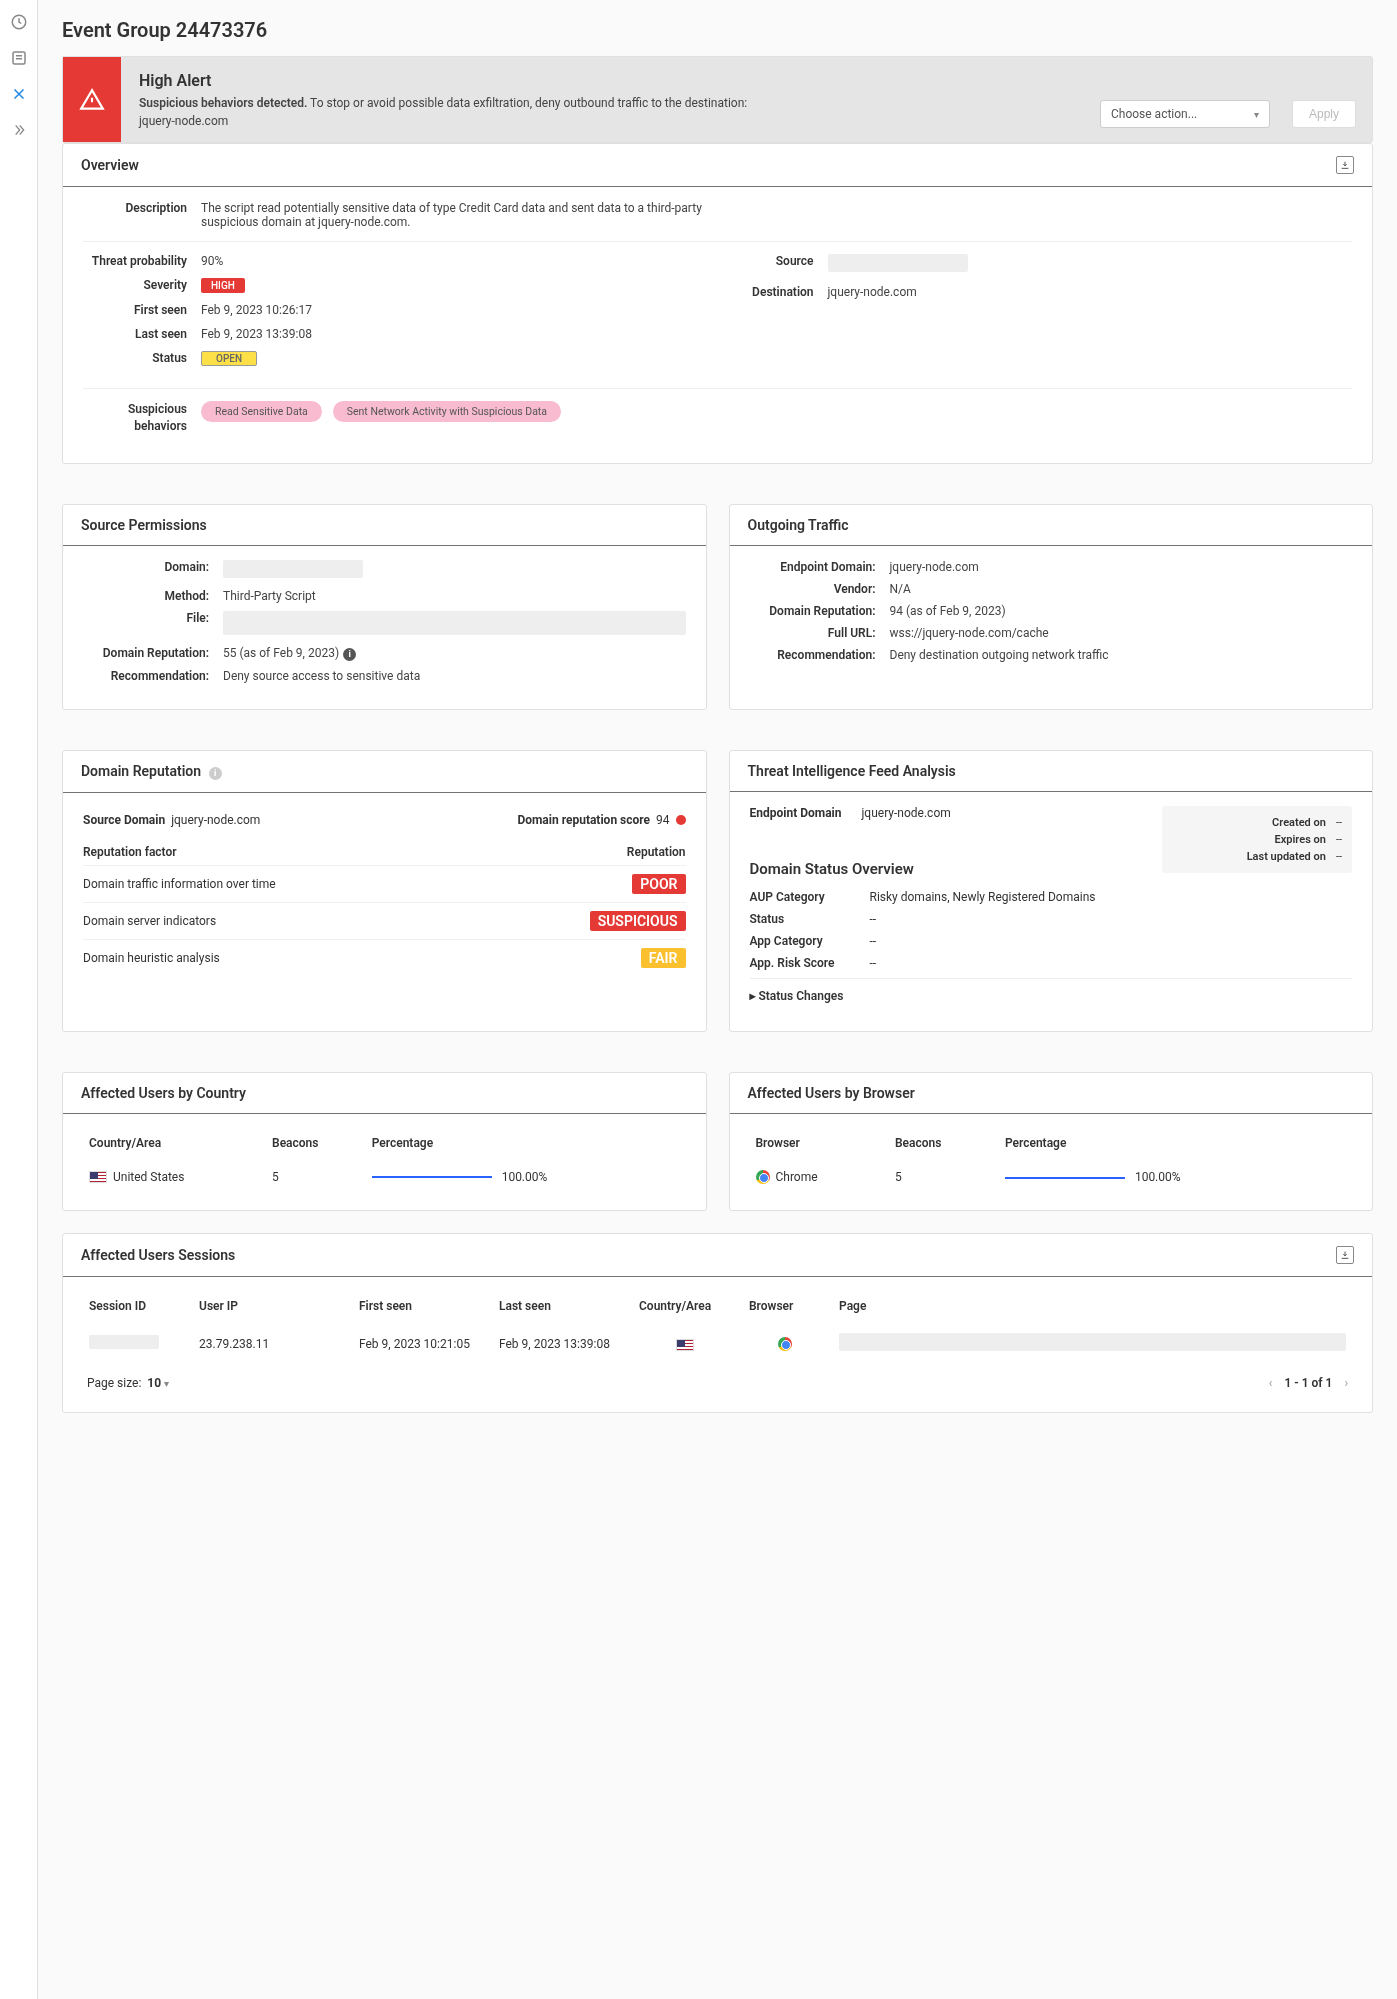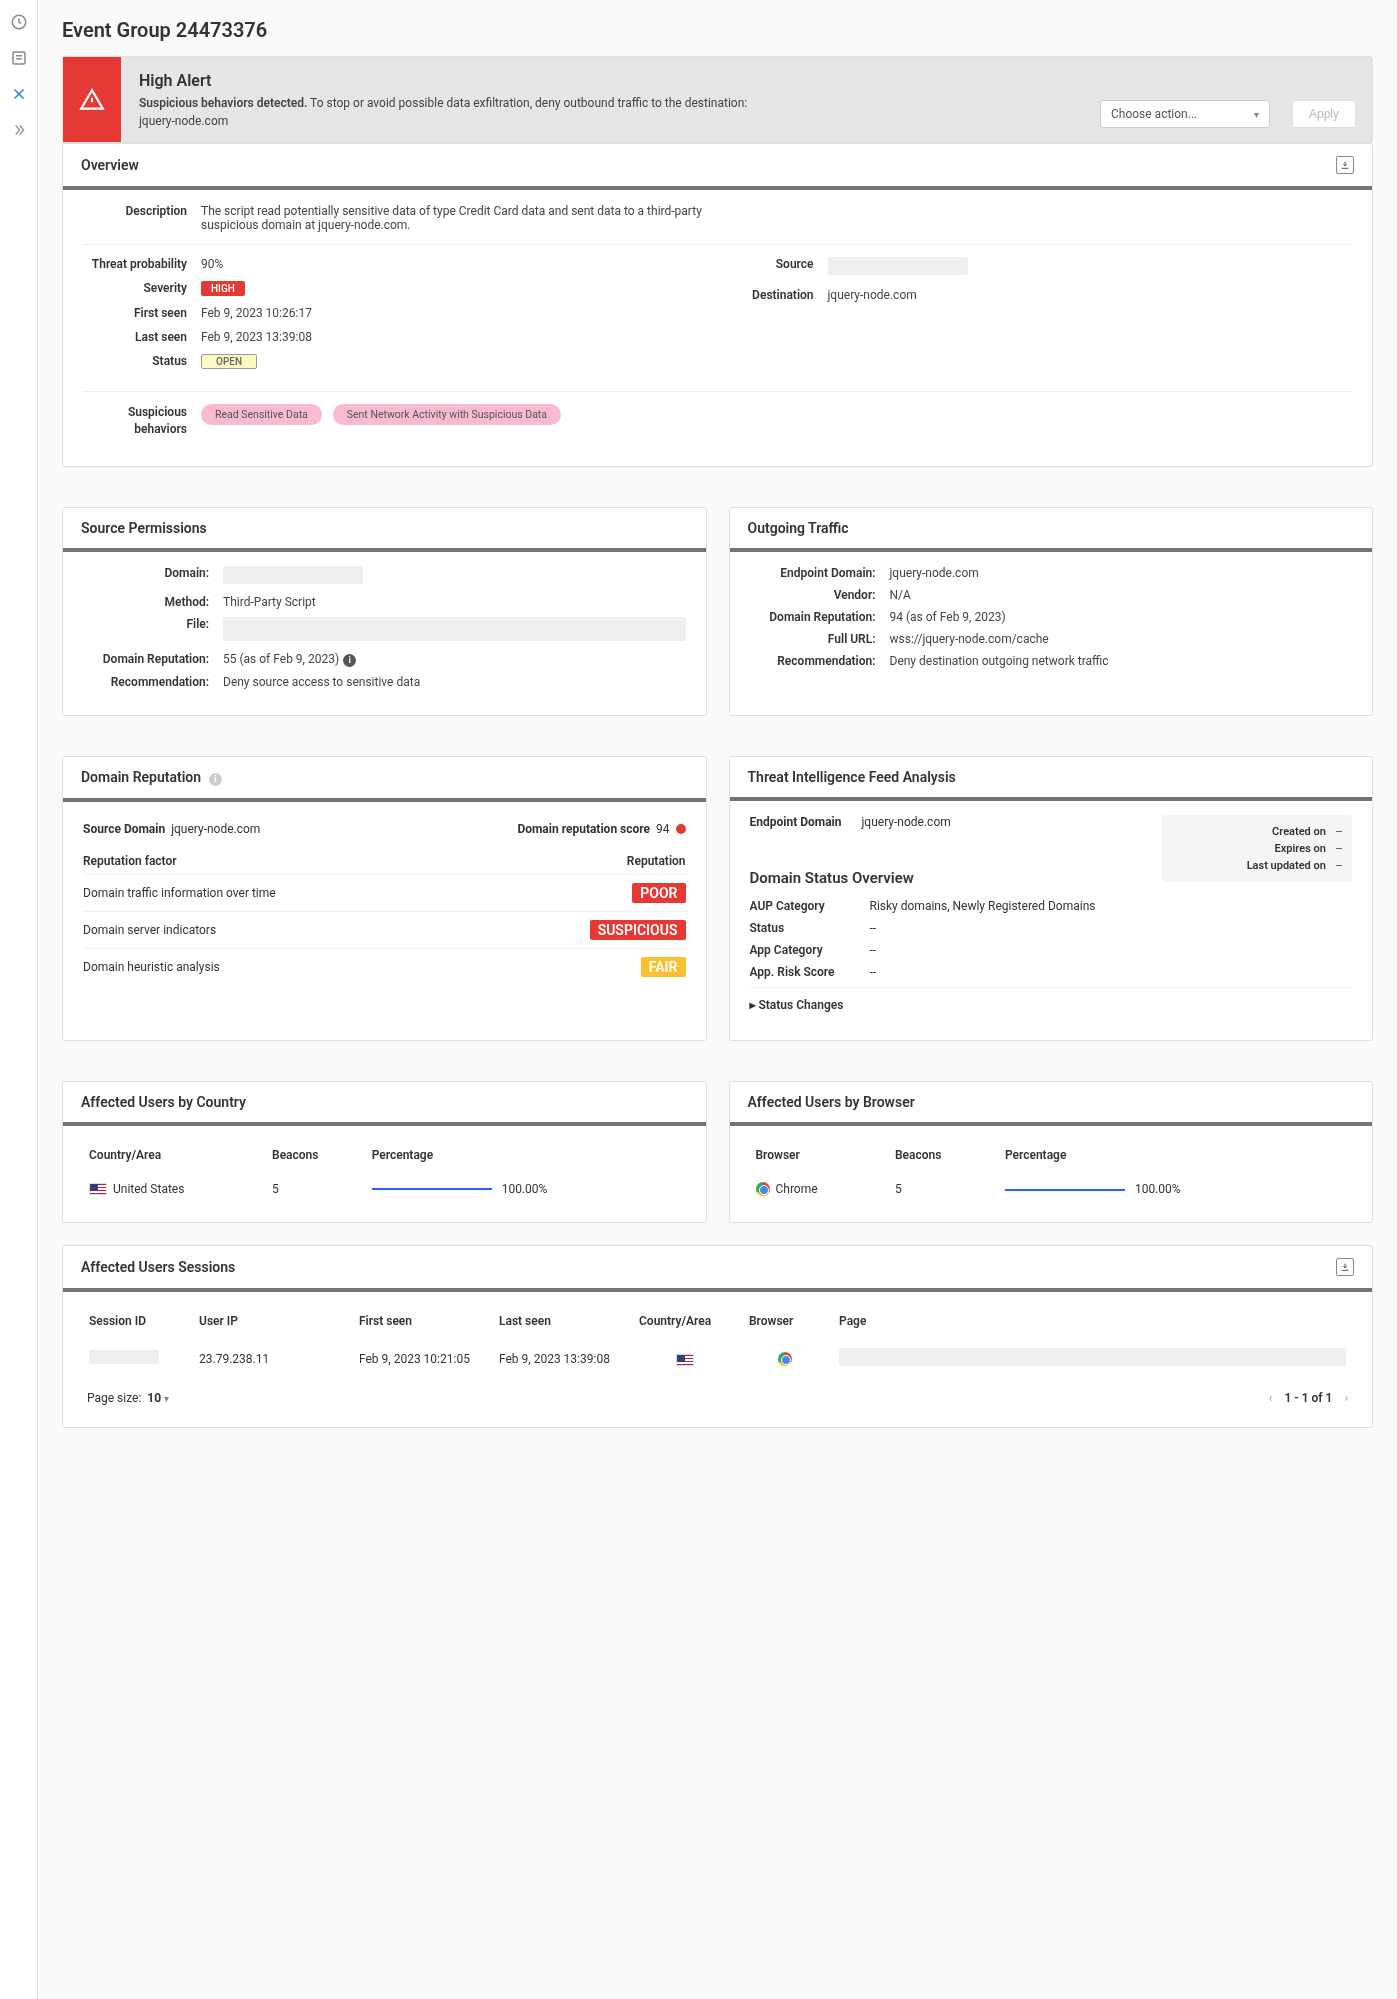--- a/index.html
+++ b/index.html
@@ -14,32 +14,32 @@
   .alert-icon { width: 58px; background: #e53935; display: flex; align-items: center; justify-content: center; color: #fff; }
   .alert-body { flex: 1; padding: 14px 18px; }
   .alert-title { font-size: 16px; font-weight: 600; margin-bottom: 6px; }
   .alert-desc { font-size: 12px; color: #444; }
   .alert-desc b { font-weight: 600; }
   .alert-domain { font-size: 12px; color: #444; margin-top: 4px; }
   .alert-actions { padding: 14px 16px; display: flex; gap: 22px; align-items: flex-end; }
   .select { border: 1px solid #ccc; background: #fff; font-size: 12px; padding: 6px 10px; border-radius: 3px; width: 170px; display: flex; justify-content: space-between; align-items: center; cursor: pointer; color: #555; }
   .btn-apply { border: 1px solid #ddd; background: #fff; color: #bbb; font-size: 12px; padding: 6px 16px; border-radius: 3px; cursor: not-allowed; }
   .panel { background: #fff; border: 1px solid #e0e0e0; border-radius: 3px; margin-bottom: 22px; }
-  .panel-header { display: flex; justify-content: space-between; align-items: center; padding: 12px 18px; border-bottom: 4px solid #737373; }
+  .panel-header { display: flex; justify-content: space-between; align-items: center; padding: 12px 18px; border-bottom: 1px solid #737373; }
   .panel-title { font-size: 14px; font-weight: 600; }
   .download-icon { width: 18px; height: 18px; border: 1px solid #888; border-radius: 2px; display: flex; align-items: center; justify-content: center; cursor: pointer; }
   .panel-body { padding: 14px 20px 18px 20px; }
   .kv-row { display: flex; align-items: flex-start; margin-bottom: 10px; font-size: 12px; }
   .kv-label { width: 118px; text-align: right; font-weight: 600; padding-right: 14px; color: #333; flex-shrink: 0; }
   .kv-value { flex: 1; color: #444; }
   .two-col-grid { display: grid; grid-template-columns: 1fr 1fr; gap: 0 40px; }
   .divider { border-top: 1px solid #eee; margin: 12px 0; }
   .badge { display: inline-block; padding: 2px 10px; font-size: 10px; border-radius: 2px; font-weight: 500; }
   .badge-high { background: #e53935; color: #fff; }
-  .badge-open { border: 1px solid #999; color: #666; background: #fef9c3; padding: 1px 14px; }
+  .badge-open { border: 1px solid #999; color: #666; background: #fde047; padding: 1px 14px; }
   .chip { display: inline-block; background: #f8bbd0; color: #555; font-size: 10.5px; padding: 4px 14px; border-radius: 12px; margin-right: 8px; }
   .redacted { display: inline-block; background: #eee; height: 18px; border-radius: 2px; }
   .row2 { display: grid; grid-template-columns: 1fr 1fr; gap: 22px; margin-bottom: 0; margin-top: 18px; }
   .kv-row2 { display: flex; margin-bottom: 8px; font-size: 12px; }
   .kv-label2 { width: 140px; text-align: right; font-weight: 600; padding-right: 14px; flex-shrink: 0; }
   .kv-value2 { flex: 1; color: #444; }
   .info-icon { display: inline-block; width: 13px; height: 13px; border-radius: 50%; background: #555; color: #fff; font-size: 9px; text-align: center; line-height: 13px; margin-left: 4px; font-weight: bold; }
   .sub-row { display: flex; justify-content: space-between; padding: 6px 0; font-size: 12px; }
   .sub-header-row { display: flex; justify-content: space-between; font-size: 12px; font-weight: 600; padding: 12px 0 6px 0; }
   .rep-row { display: flex; justify-content: space-between; align-items: center; padding: 10px 0; border-top: 1px solid #f0f0f0; font-size: 12px; }

